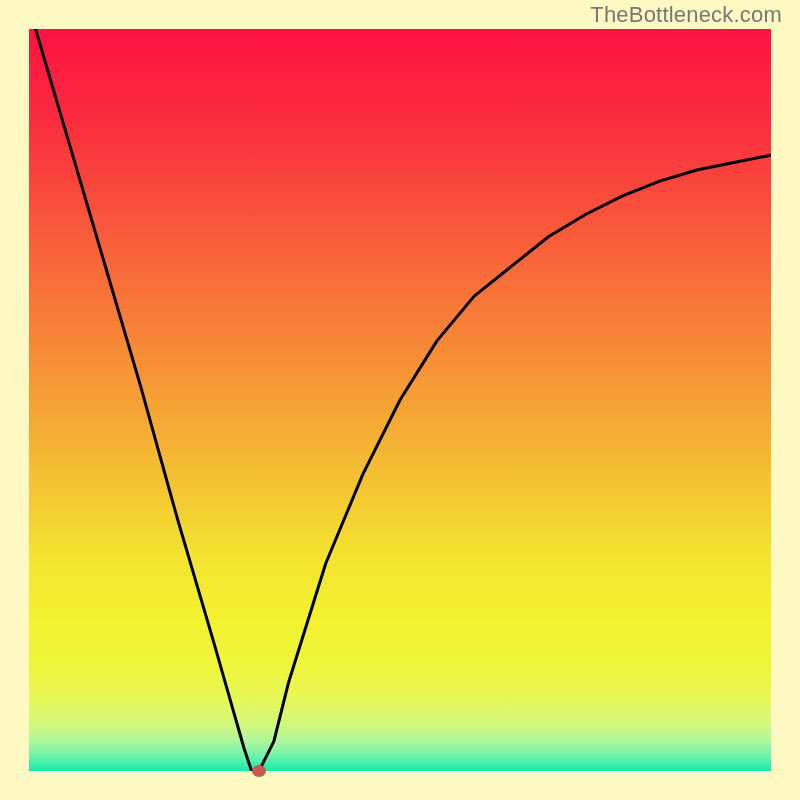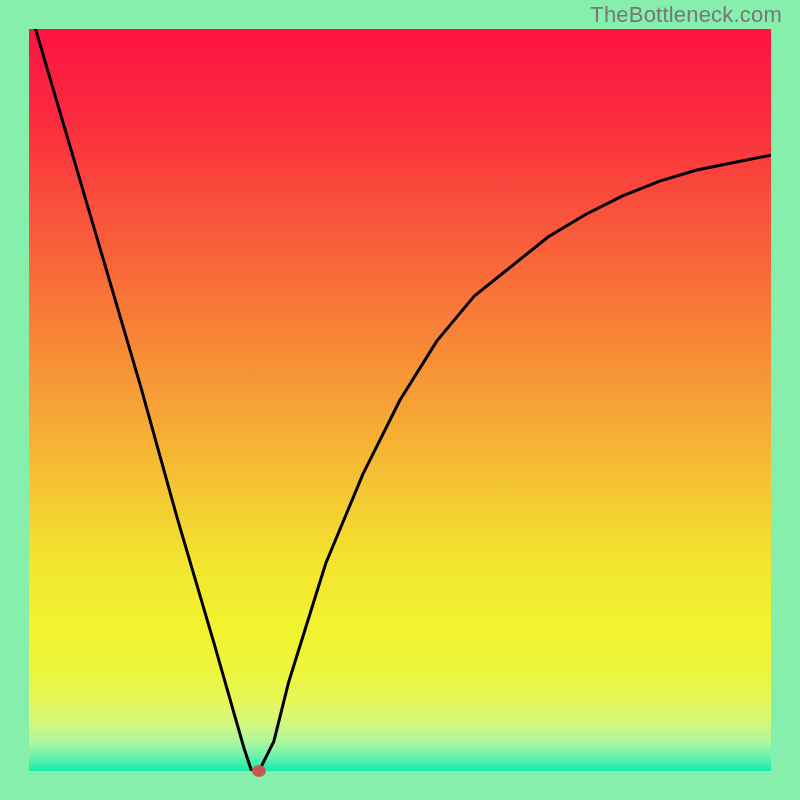--- a/index.html
+++ b/index.html
@@ -8,21 +8,21 @@
     width: 800px;
     height: 800px;
     background: #000;
     font-family: Arial, Helvetica, sans-serif;
     overflow: hidden;
   }
   .frame {
     position: relative;
     width: 800px;
     height: 800px;
-    background: #86efac;
+    background: #fef9c3;
   }
   .watermark {
     position: absolute;
     top: 2px;
     right: 18px;
     color: #777;
     font-size: 22px;
     font-weight: 500;
     letter-spacing: 0.2px;
     user-select: none;

